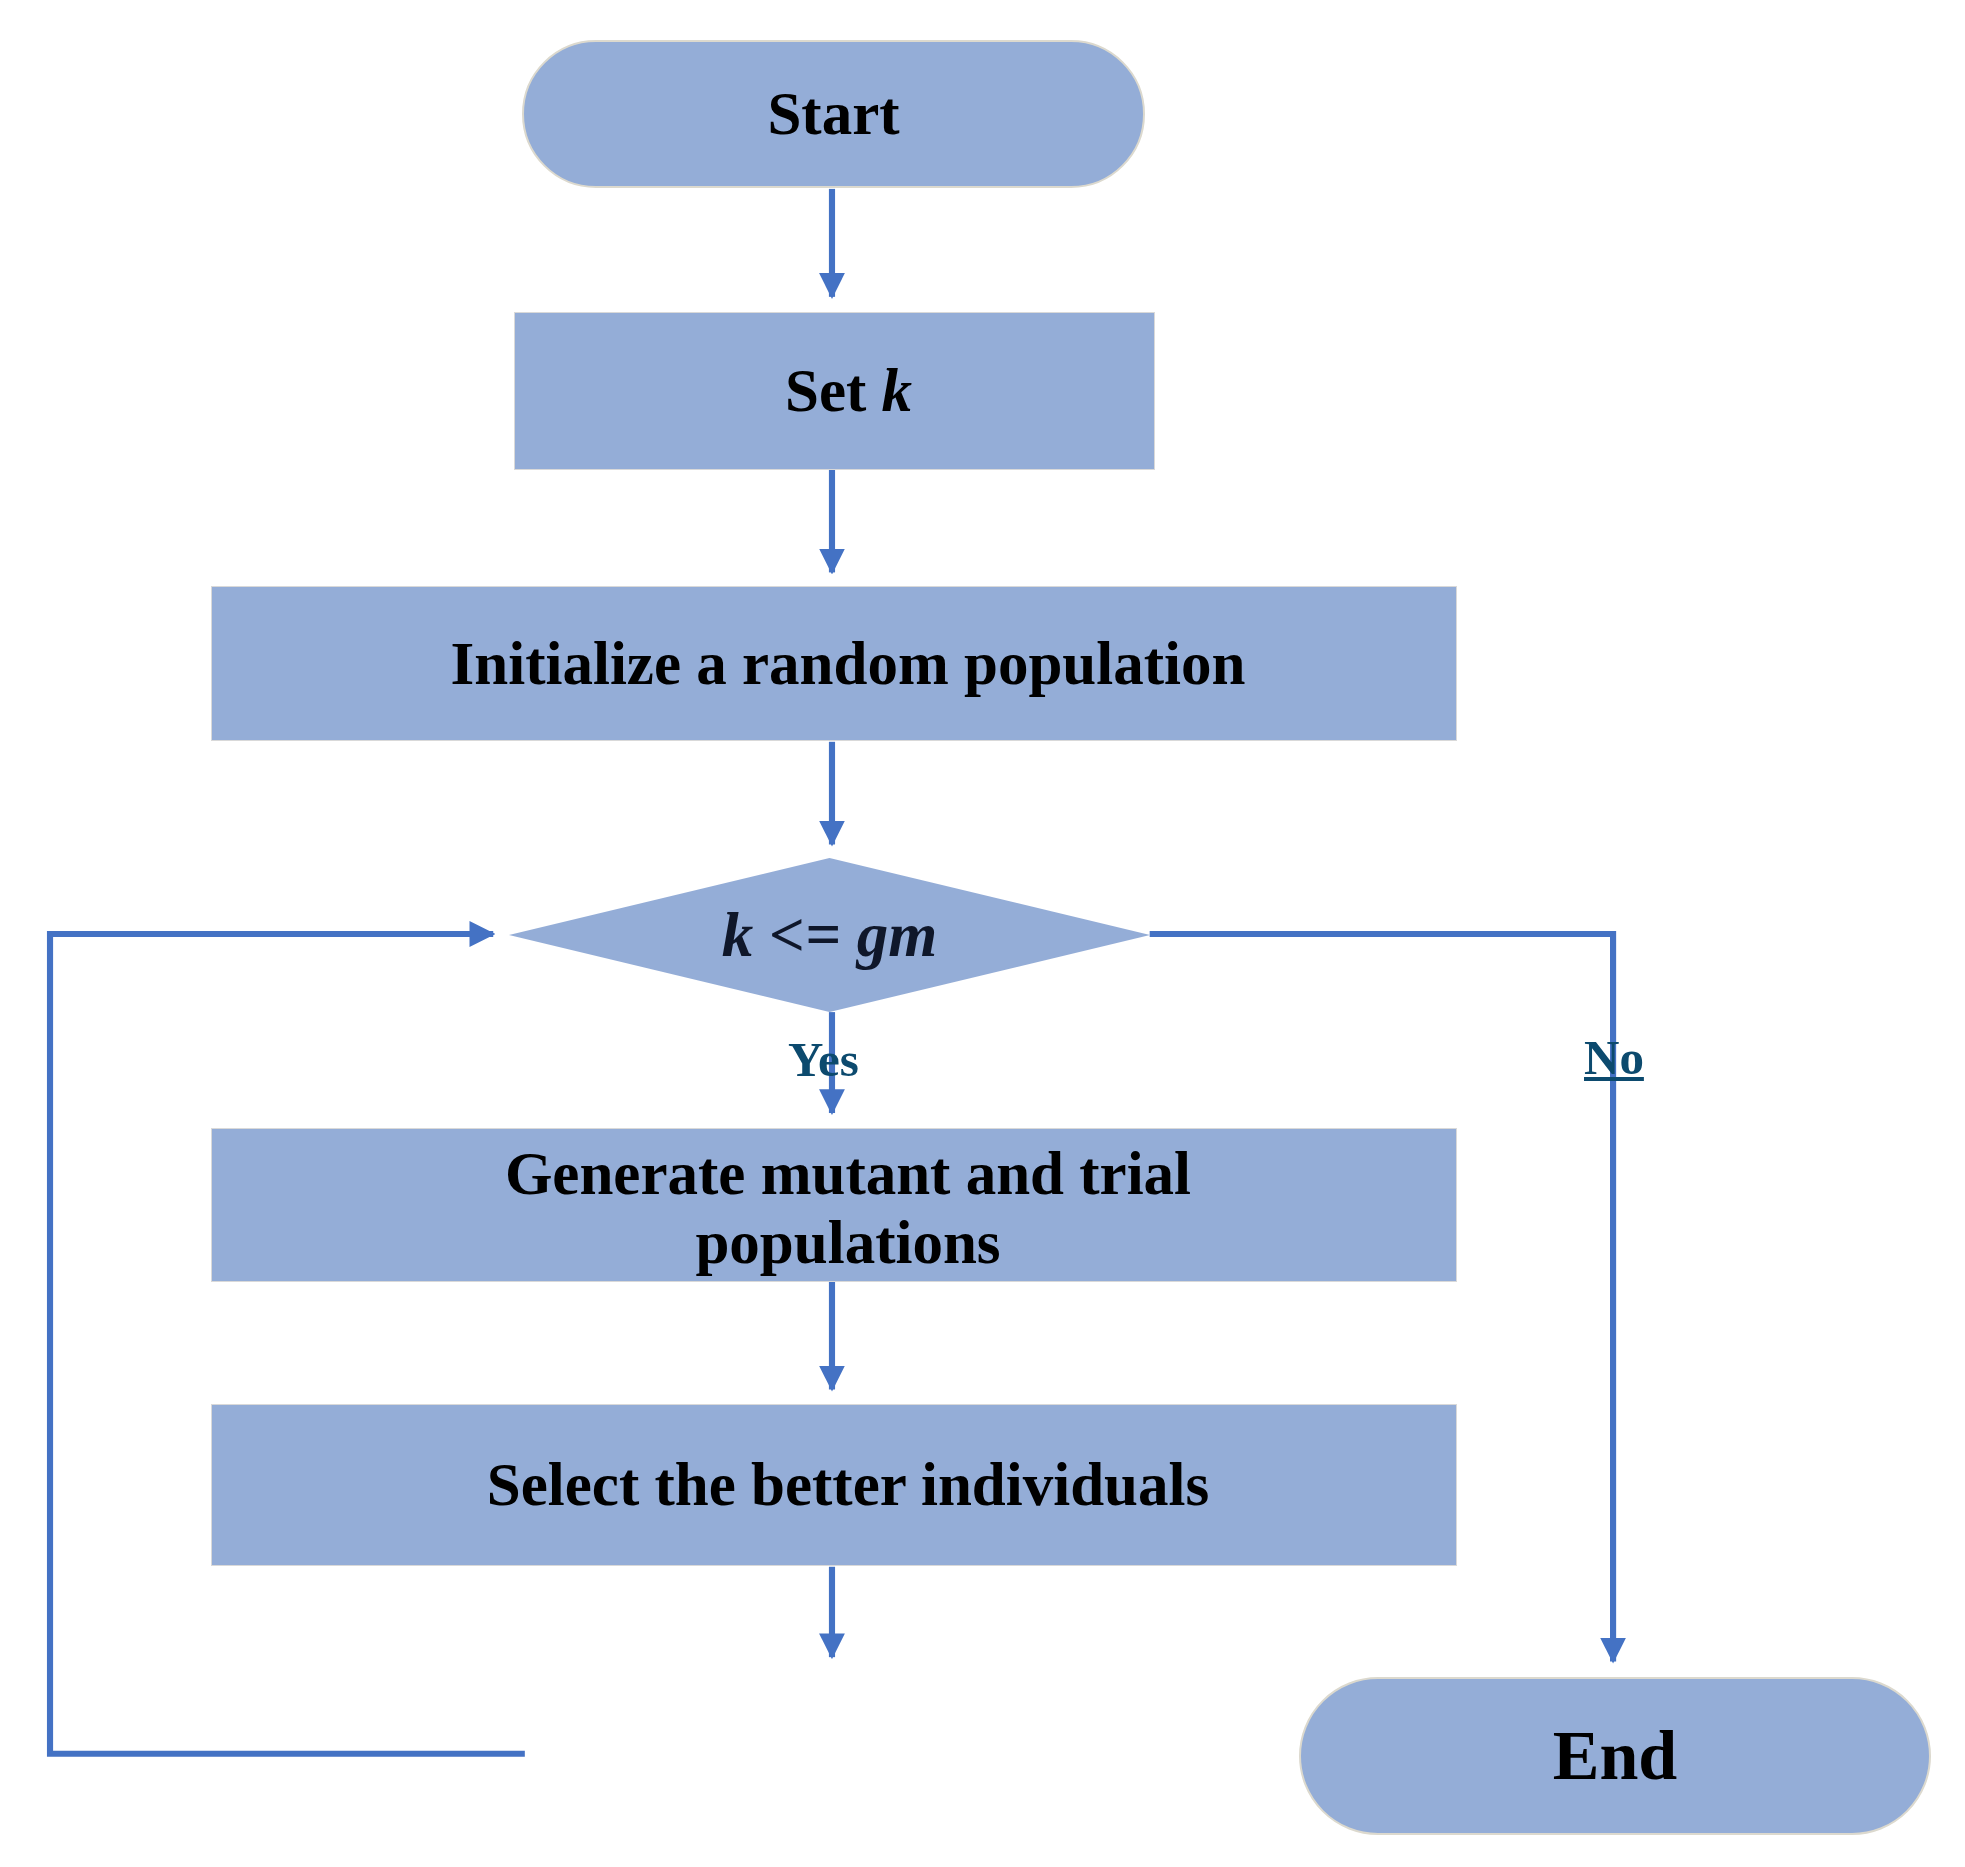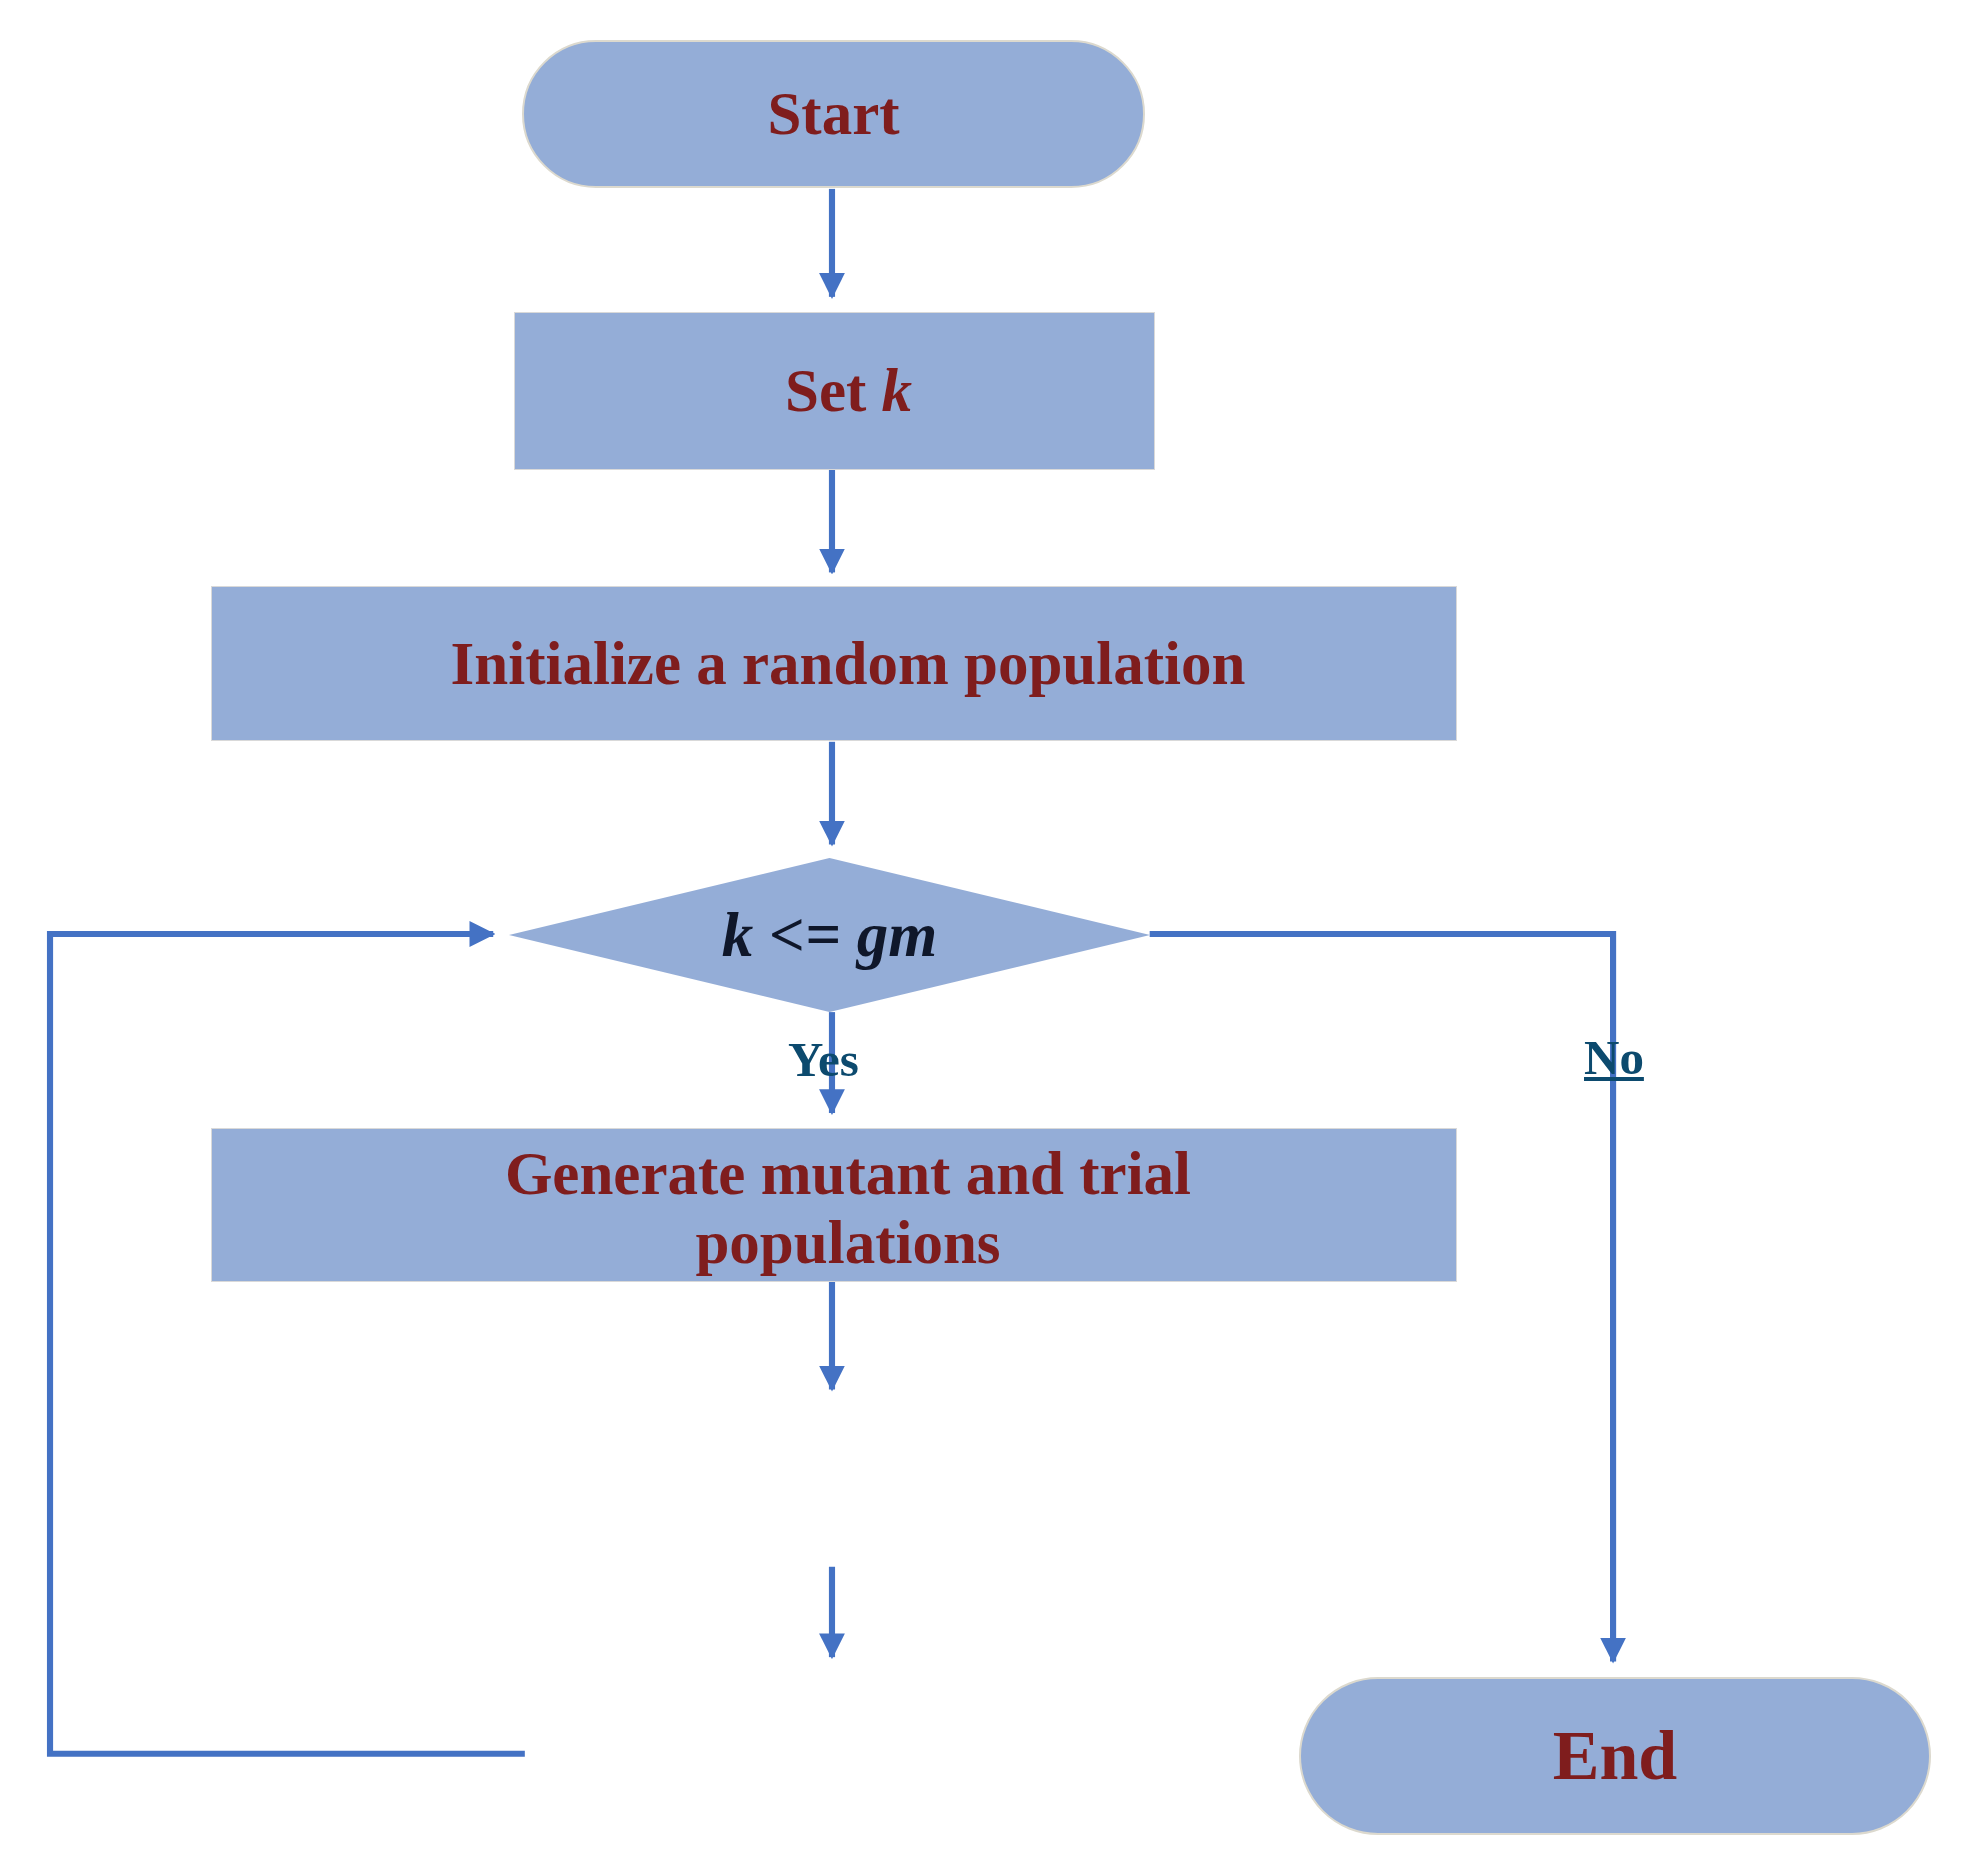--- a/index.html
+++ b/index.html
@@ -4,21 +4,21 @@
 <style>
   html,body{margin:0;padding:0;background:#ffffff;}
   body{width:1965px;height:1868px;overflow:hidden;
        font-family:"Liberation Serif","DejaVu Serif",serif;}
   #canvas{position:relative;width:1965px;height:1868px;background:#ffffff;}
 
   
   .node{position:absolute;box-sizing:border-box;
         background:#94ADD7;
         display:flex;align-items:center;justify-content:center;
-        text-align:center;color:#7f1d1d;
+        text-align:center;color:#000000;
         font-weight:bold;line-height:1.08;}
   .node.rect{border:1.8px solid #D9D9D9;padding-left:28px;}
   .node.stadium{border:2.6px solid #DCD9CE;}
   .node .lbl{display:block;width:100%;white-space:pre-line;}
 
   
   #n-start   {left:522px; top:40px;   width:623px; height:148px; border-radius:74px;}
   #n-setk    {left:514px; top:312px;  width:641px; height:158px;}
   #n-init    {left:211px; top:586px;  width:1246px;height:155px;}
   #n-gen     {left:211px; top:1128px; width:1246px;height:154px;}
@@ -121,20 +121,23 @@
   </div>
 
   <div class="edge-label" id="lbl-yes">Yes</div>
   <div class="edge-label" id="lbl-no">No</div>
 
   <div id="n-gen" class="node rect">
     <span class="lbl">Generate mutant and trial
 populations</span>
   </div>
 
+  <div id="n-select" class="node rect">
+    <span class="lbl">Select the better individuals</span>
+  </div>
 
 
   <div id="n-end" class="node stadium">
     <span class="lbl">End</span>
   </div>
 
 </div>
 
 
 </body></html>

